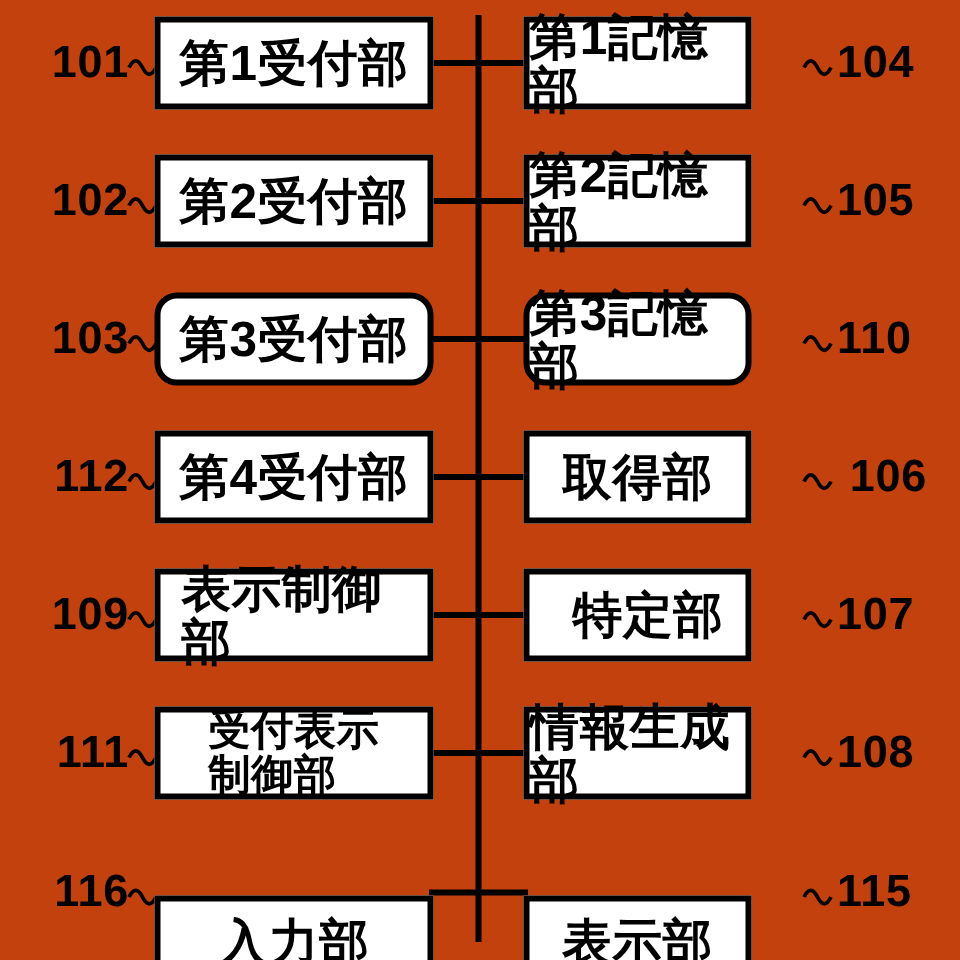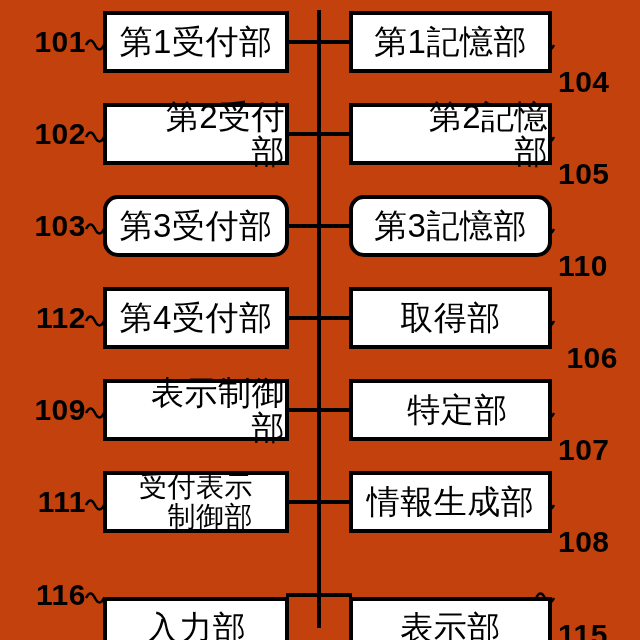--- a/index.html
+++ b/index.html
@@ -26,45 +26,45 @@
   }
   .node {
     position: absolute;
     box-sizing: border-box;
     border: 4px solid #000000;
     background: #ffffff;
     z-index: 1;
     display: flex;
     align-items: center;
     justify-content: center;
-    text-align: right;
+    text-align: left;
     font-size: 33px;
-    font-weight: 400;
+    font-weight: 700;
     line-height: 1.07;
     white-space: pre-line;
     letter-spacing: 0.5px;
   }
   .node.left  { left: 103px; width: 186px; height: 62px; }
-  .node.right { left: 349px; width: 203px; height: 62px; }
+  .node.right { left: 349px; width: 152px; height: 62px; }
   .node.twoline { font-size: 28px; }
   .ref {
     position: absolute;
     z-index: 1;
     width: 60px;
     height: 38px;
     line-height: 38px;
     font-size: 30px;
     font-weight: 600;
     letter-spacing: 0.5px;
   }
   .ref.left  { left: 26px;  text-align: right; }
-  .ref.right { left: 558px; text-align: left; margin-top: 40px; }
+  .ref.right { left: 558px; text-align: left; }
   
   .r0 .node { top: 11px; }  .r0 .ref { top: 23px; }
-  .r1 .node { top: 103px; padding-left: 44px; } .r1 .ref { top: 115px; }
+  .r1 .node { top: 103px; } .r1 .ref { top: 115px; }
   .r2 .node { top: 195px; border-radius: 15px; } .r2 .ref { top: 207px; }
   .r3 .node { top: 287px; } .r3 .ref { top: 299px; text-align: right; }
   .r4 .node { top: 379px; padding-left: 14px; } .r4 .ref { top: 391px; }
   .r5 .node { top: 471px; } .r5 .ref { top: 483px; }
   .r6 .node { top: 597px; } .r6 .ref { top: 576px; }
 </style>
 </head>
 <body>
 
 <div id="stage">

